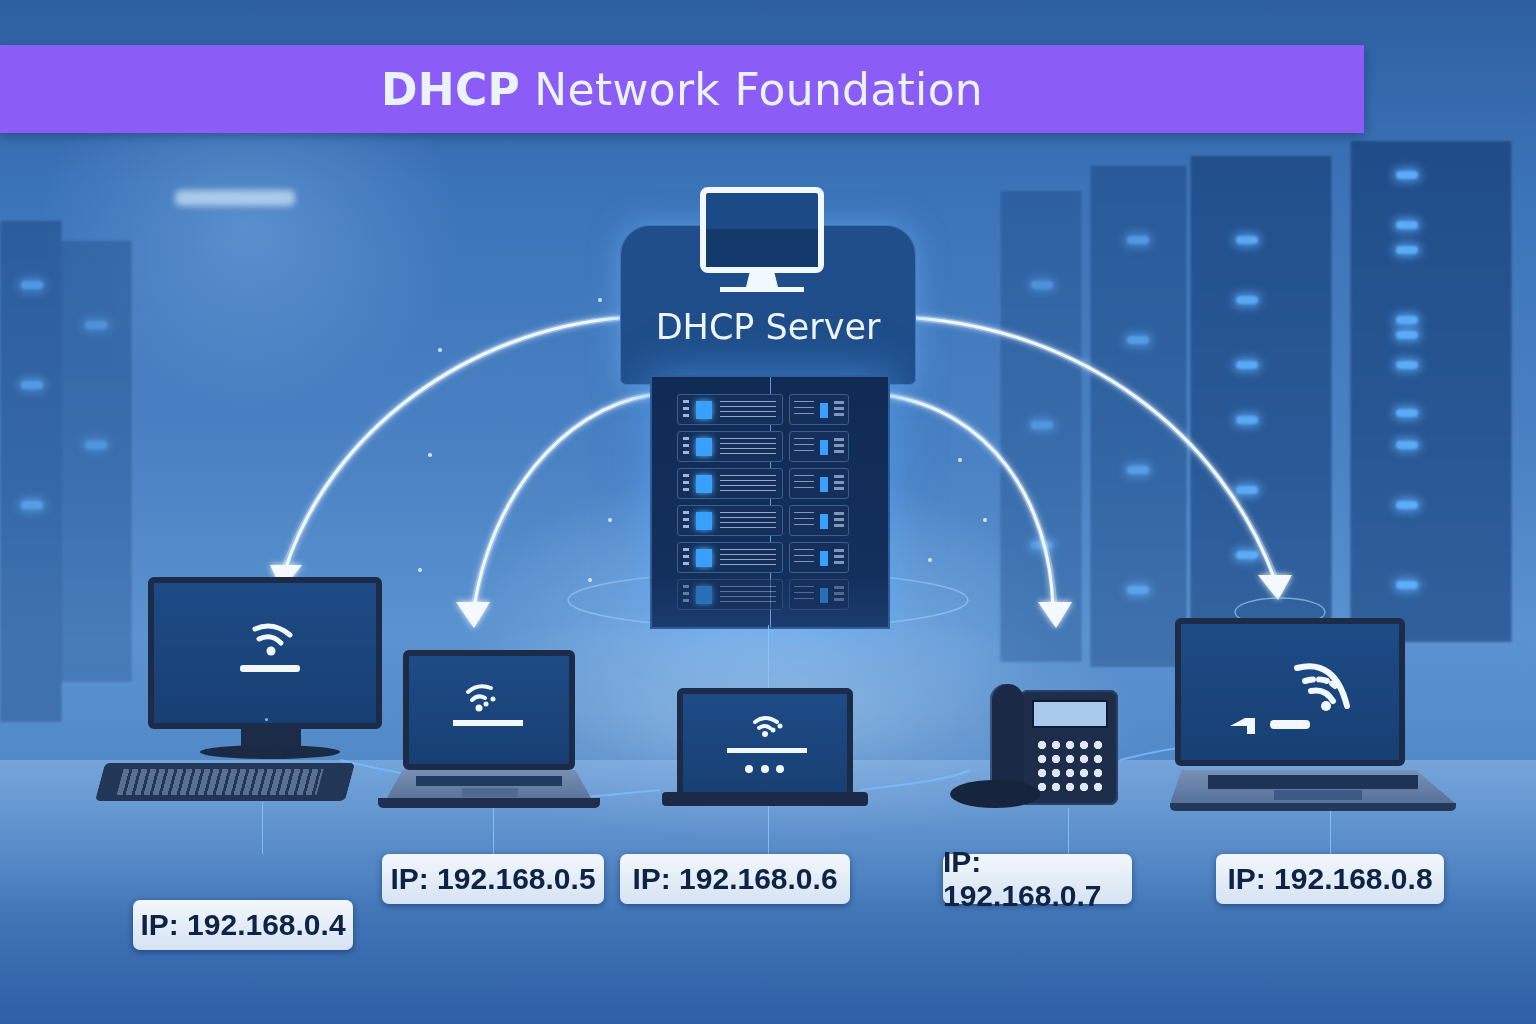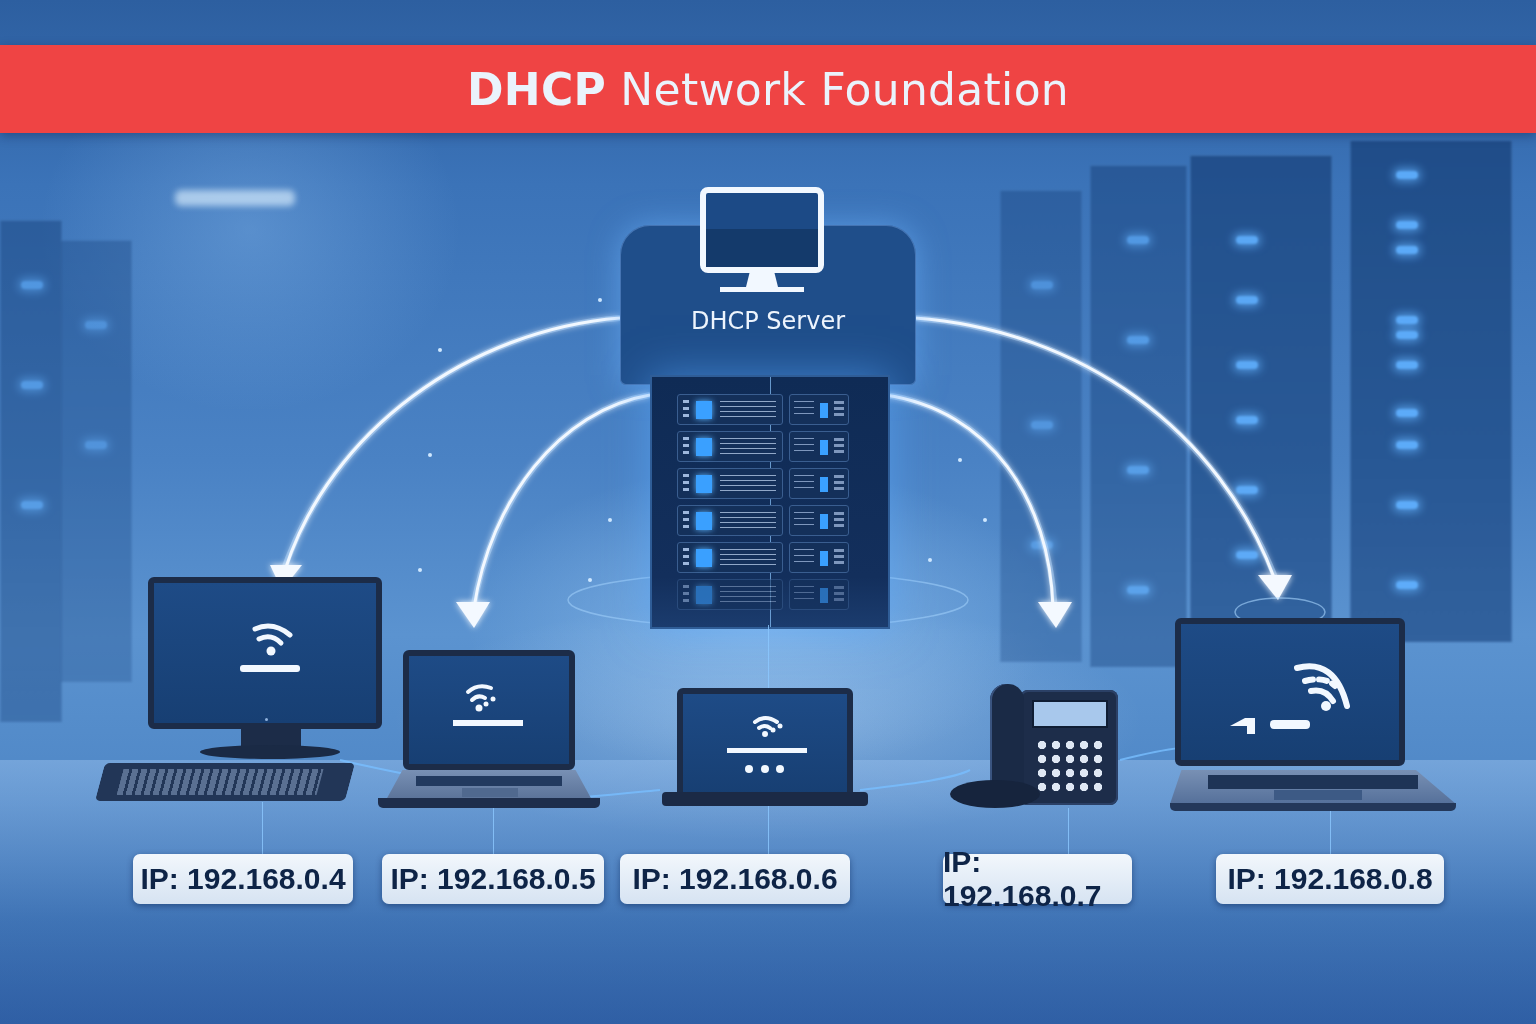--- a/index.html
+++ b/index.html
@@ -13,27 +13,27 @@
       radial-gradient(ellipse 300px 260px at 250px 230px, rgba(140,190,240,0.35), transparent 70%);
   }
   .ceiling-light { position:absolute; left:175px; top:190px; width:120px; height:16px; border-radius:6px;
     background:rgba(220,240,255,0.65); filter:blur(3px); }
   .rack-bg { position:absolute; background:linear-gradient(180deg,#1e4a85,#24538f 60%,#2d5c98);
     border:1px solid rgba(120,170,230,0.25); filter:blur(1.2px); }
   .rack-bg .led { position:absolute; width:22px; height:8px; border-radius:4px; background:#5fb0ff;
     box-shadow:0 0 8px 3px rgba(100,180,255,0.7); }
   .floor { position:absolute; left:0; right:0; top:760px; bottom:0;
     background:linear-gradient(180deg, rgba(150,190,235,0.5), rgba(60,110,180,0.2) 60%, rgba(40,85,160,0.4)); }
-  .title-band { position:absolute; left:0; top:45px; width:1536px; height:88px; background:#ef4444;
+  .title-band { position:absolute; left:0; top:45px; width:1364px; height:88px; background:#8b5cf6;
     display:flex; align-items:center; justify-content:center; box-shadow:0 3px 10px rgba(0,20,60,0.35); }
   .title-band h1 { margin:0; font-size:44px; font-weight:normal; color:#eaf3fc; letter-spacing:0.3px; }
   .title-band h1 .bold { font-weight:bold; }
   .server-card { position:absolute; left:620px; top:225px; width:296px; height:160px; background:#1f4e8a;
     border-radius:30px 30px 6px 6px; box-shadow:0 0 30px rgba(110,180,255,0.55), inset 0 0 0 1px rgba(140,190,255,0.35); }
-  .server-label { position:absolute; left:0; right:0; top:82px; text-align:center; font-size:24px; color:#eef5fd; }
+  .server-label { position:absolute; left:0; right:0; top:82px; text-align:center; font-size:35px; color:#eef5fd; }
   .server-monitor { position:absolute; left:700px; top:187px; width:124px; height:106px; }
   .rack { position:absolute; left:650px; top:375px; width:236px; height:250px;
     background:linear-gradient(180deg,#0f2b55,#132f5c 80%,#1b3c6e); border:2px solid #2f5d97;
     box-shadow:0 0 40px rgba(90,170,255,0.55); }
   .rack-unit { position:absolute; left:25px; width:186px; height:29px; }
   .ru-left { position:absolute; left:0; top:0; width:104px; height:29px; border:1px solid #3a5e90; border-radius:3px; background:#14305a; }
   .ru-right { position:absolute; left:112px; top:0; width:58px; height:29px; border:1px solid #3a5e90; border-radius:3px; background:#14305a; }
   .ru-led { position:absolute; left:18px; top:6px; width:16px; height:18px; background:#3aa0ff; box-shadow:0 0 6px #5cb5ff; }
   .ru-vent { position:absolute; left:42px; top:6px; width:56px; height:17px;
     background:repeating-linear-gradient(180deg,#b0c6e4 0 1px,transparent 1px 5px); opacity:0.8; }
@@ -317,17 +317,17 @@
     <circle cx="101" cy="50" r="5" fill="#f2f8ff"></circle>
     <path d="M5 70 L 20 62 L 30 62 L 30 78 L 22 78 L 22 70 Z" fill="#f2f8ff"></path>
     <rect x="45" y="64" width="40" height="9" rx="4" fill="#f2f8ff"></rect>
   </svg>
   <div style="position:absolute;left:0;top:152px;width:286px;height:34px;background:linear-gradient(180deg,#7890b4,#55709a);clip-path:polygon(4% 0,86% 0,100% 100%,0 100%);"></div>
   <div style="position:absolute;left:38px;top:157px;width:210px;height:14px;background:#1e3456;"></div>
   <div style="position:absolute;left:104px;top:172px;width:88px;height:10px;background:#3d5a85;"></div>
   <div style="position:absolute;left:0;top:185px;width:286px;height:8px;background:#24385a;border-radius:0 0 5px 5px;"></div>
 </div>
 
-<div class="ip-label" style="left:133px;width:220px;">IP: 192.168.0.4</div>
+<div class="ip-label" style="left:133px;width:220px;margin-top:46px;">IP: 192.168.0.4</div>
 <div class="ip-label" style="left:382px;width:222px;">IP: 192.168.0.5</div>
 <div class="ip-label" style="left:620px;width:230px;">IP: 192.168.0.6</div>
 <div class="ip-label" style="left:943px;width:189px;">IP: 192.168.0.7</div>
 <div class="ip-label" style="left:1216px;width:228px;">IP: 192.168.0.8</div>
 
 </body></html>

